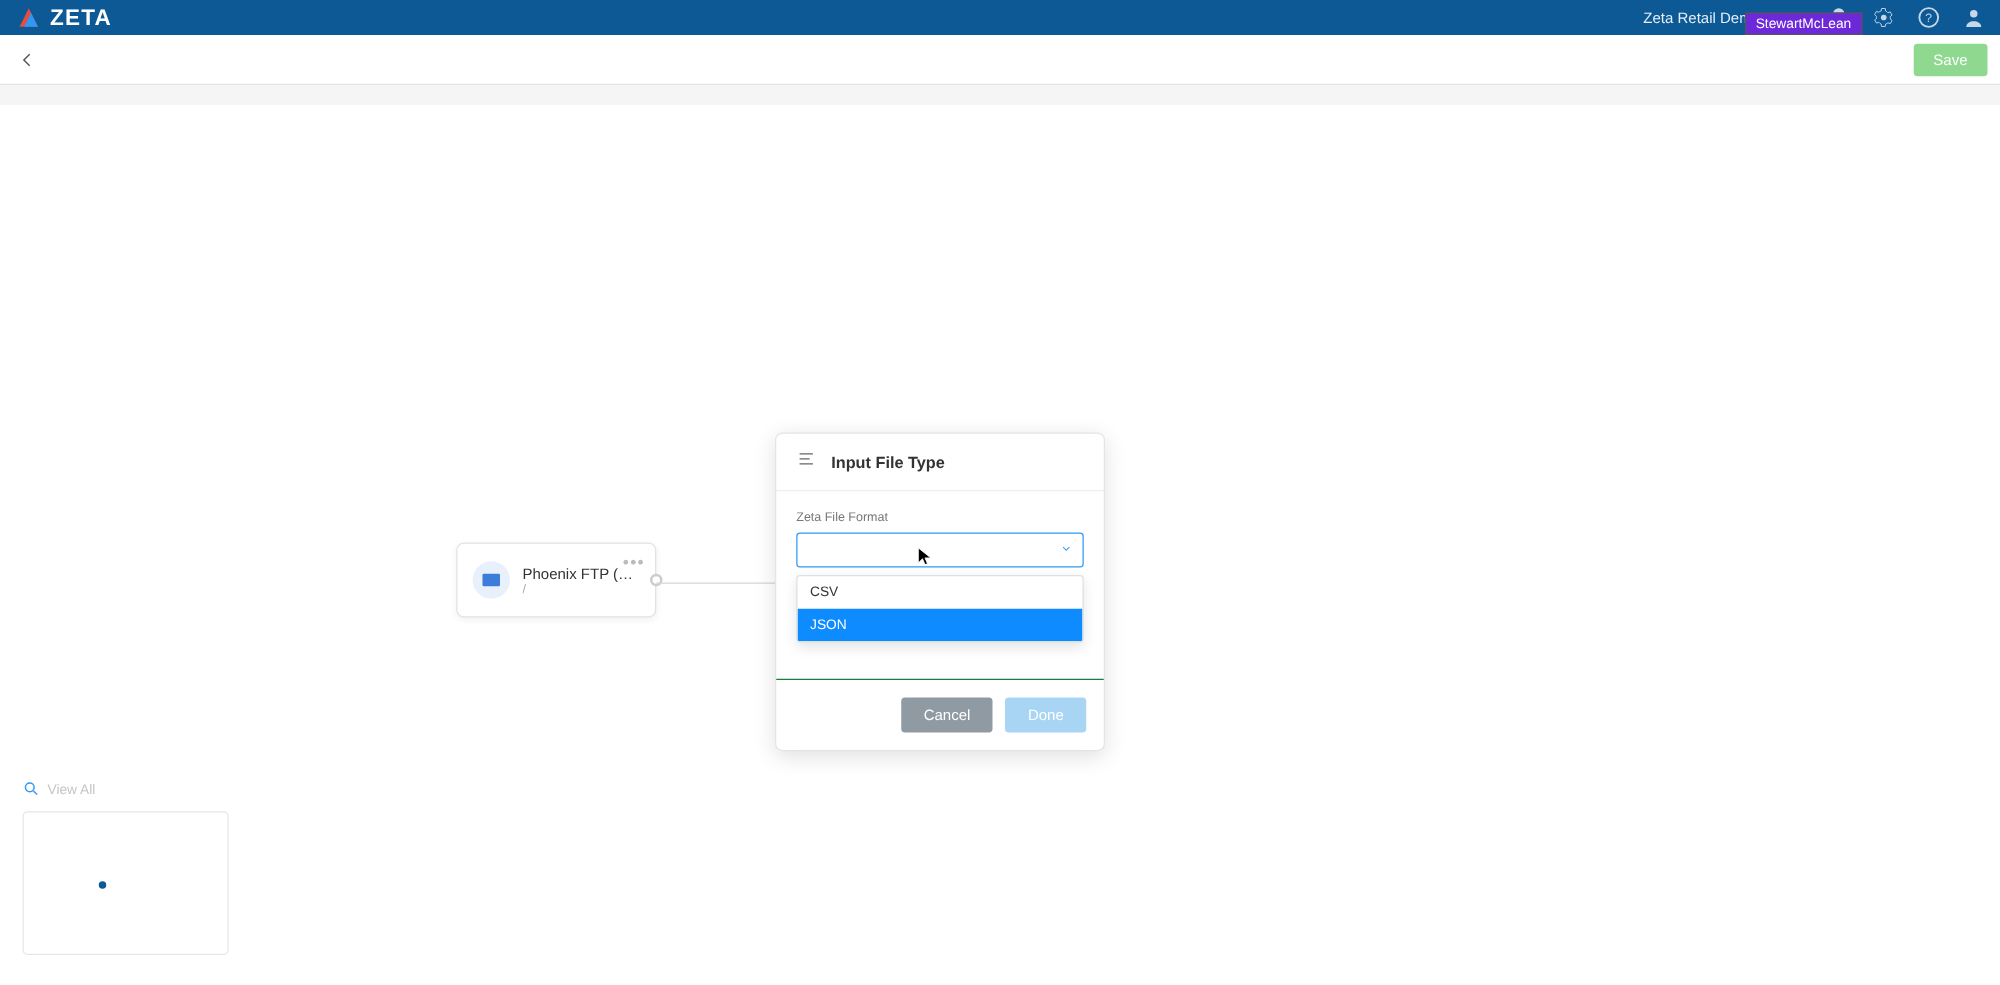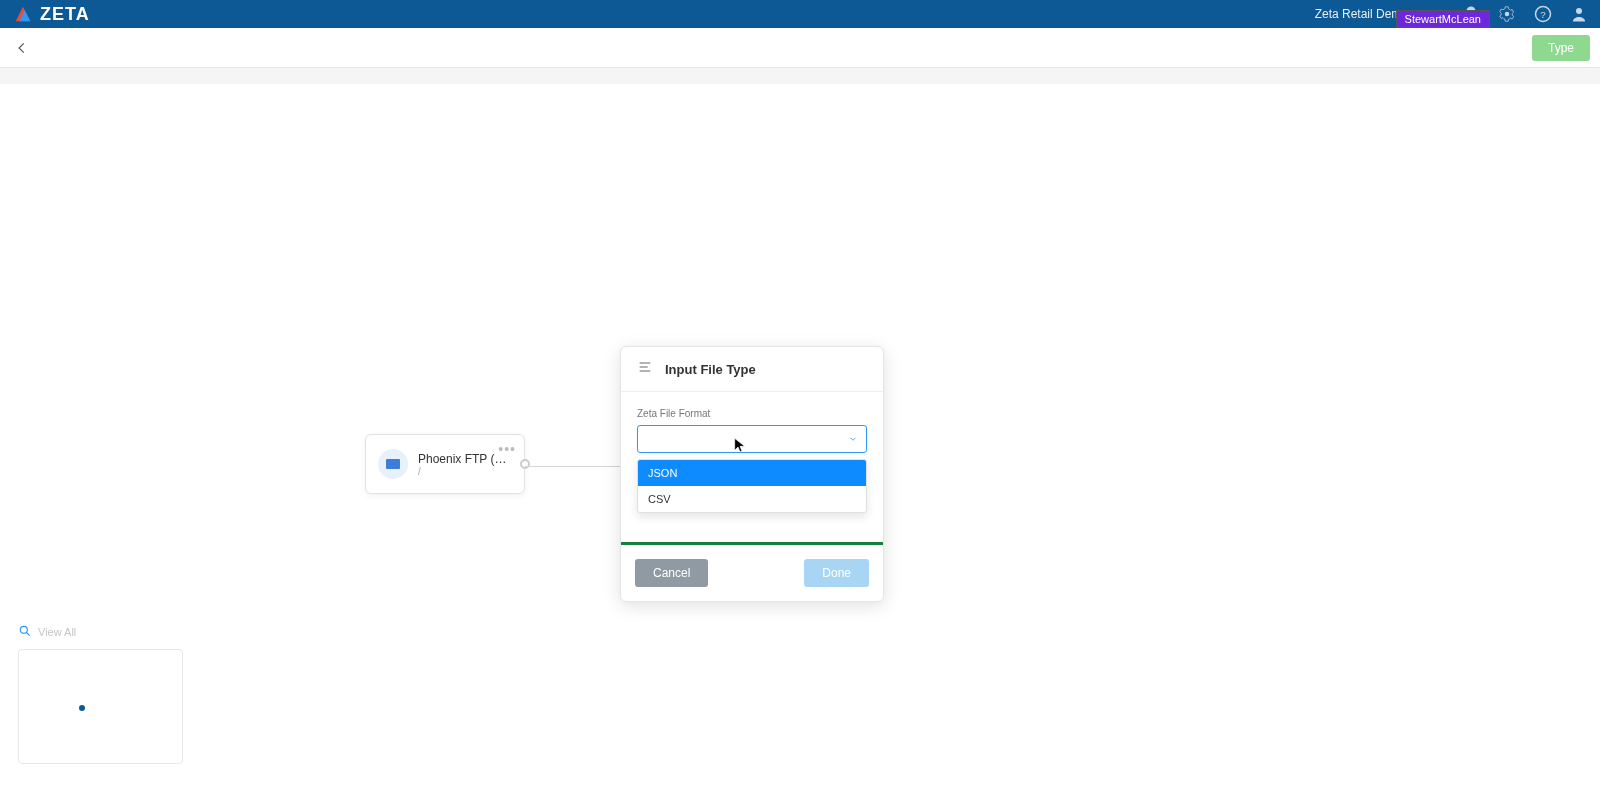--- a/index.html
+++ b/index.html
@@ -144,23 +144,23 @@
     font-size:11px;
     color:#333;
     cursor:pointer;
   }
   .dropdown-item.highlight{
     background:#0d8bff;
     color:#fff;
   }
   
   .modal-footer{
-    border-top:3px solid #15803d;
+    border-top:1px solid #15803d;
     padding:14px;
-    display:flex; justify-content:space-between; gap:10px;
+    display:flex; justify-content:flex-end; gap:10px;
   }
   .btn{
     font-size:12px; padding:7px 18px;
     border:none; border-radius:3px; cursor:pointer;
   }
   .btn-cancel{ background:#8f9aa3; color:#fff; }
   .btn-done{ background:#a9d5f5; color:#fff; }
   
   
   .cursor{
@@ -236,21 +236,21 @@
   </div>
 </div>
 
 <div class="subbar">
   <div class="back-btn">
     <svg viewBox="0 0 24 24">
         <polyline points="15 4 7 12 15 20"></polyline>
       </svg>
   </div>
   <div class="subbar-spacer"></div>
-  <button class="save-btn">Type</button>
+  <button class="save-btn">Save</button>
 </div>
 
 <div class="canvas">
 
   <div class="node">
     <div class="node-dots">•••</div>
     <div class="node-body">
       <div class="node-icon">
         <div class="node-icon-inner"></div>
       </div>
@@ -277,22 +277,22 @@
     <div class="modal-body">
       <div class="field-label">Zeta File Format</div>
       <div class="select-box">
         <span class="select-caret">
           <svg viewBox="0 0 24 24">
               <polyline points="6 9 12 15 18 9"></polyline>
             </svg>
         </span>
       </div>
       <div class="dropdown">
+        <div class="dropdown-item">CSV</div>
         <div class="dropdown-item highlight">JSON</div>
-        <div class="dropdown-item">CSV</div>
       </div>
     </div>
     <div class="modal-footer">
       <button class="btn btn-cancel">Cancel</button>
       <button class="btn btn-done">Done</button>
     </div>
   </div>
 
   <div class="cursor">
     <svg viewBox="0 0 24 24">

